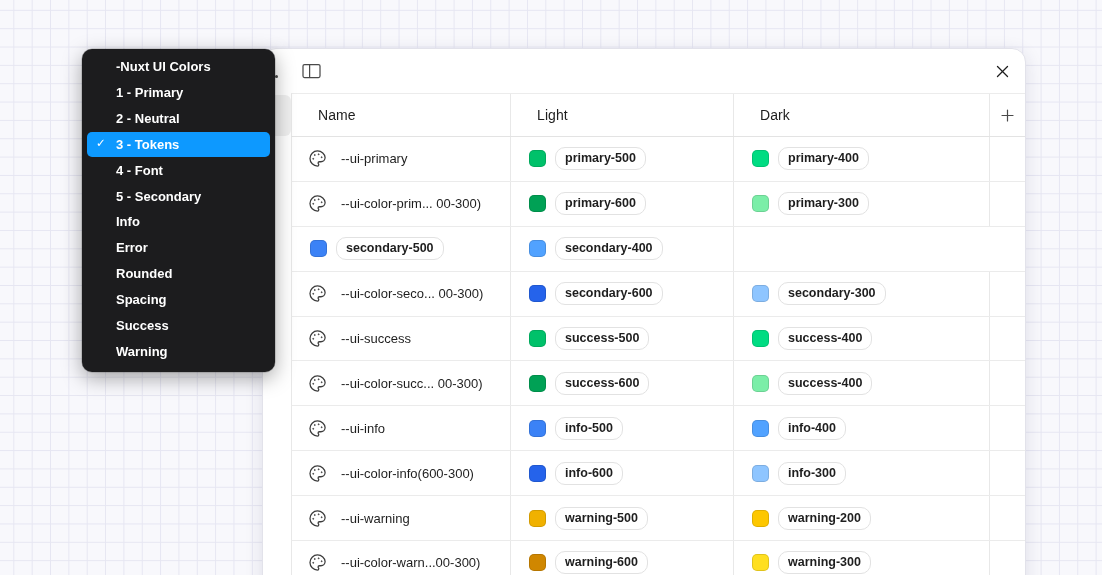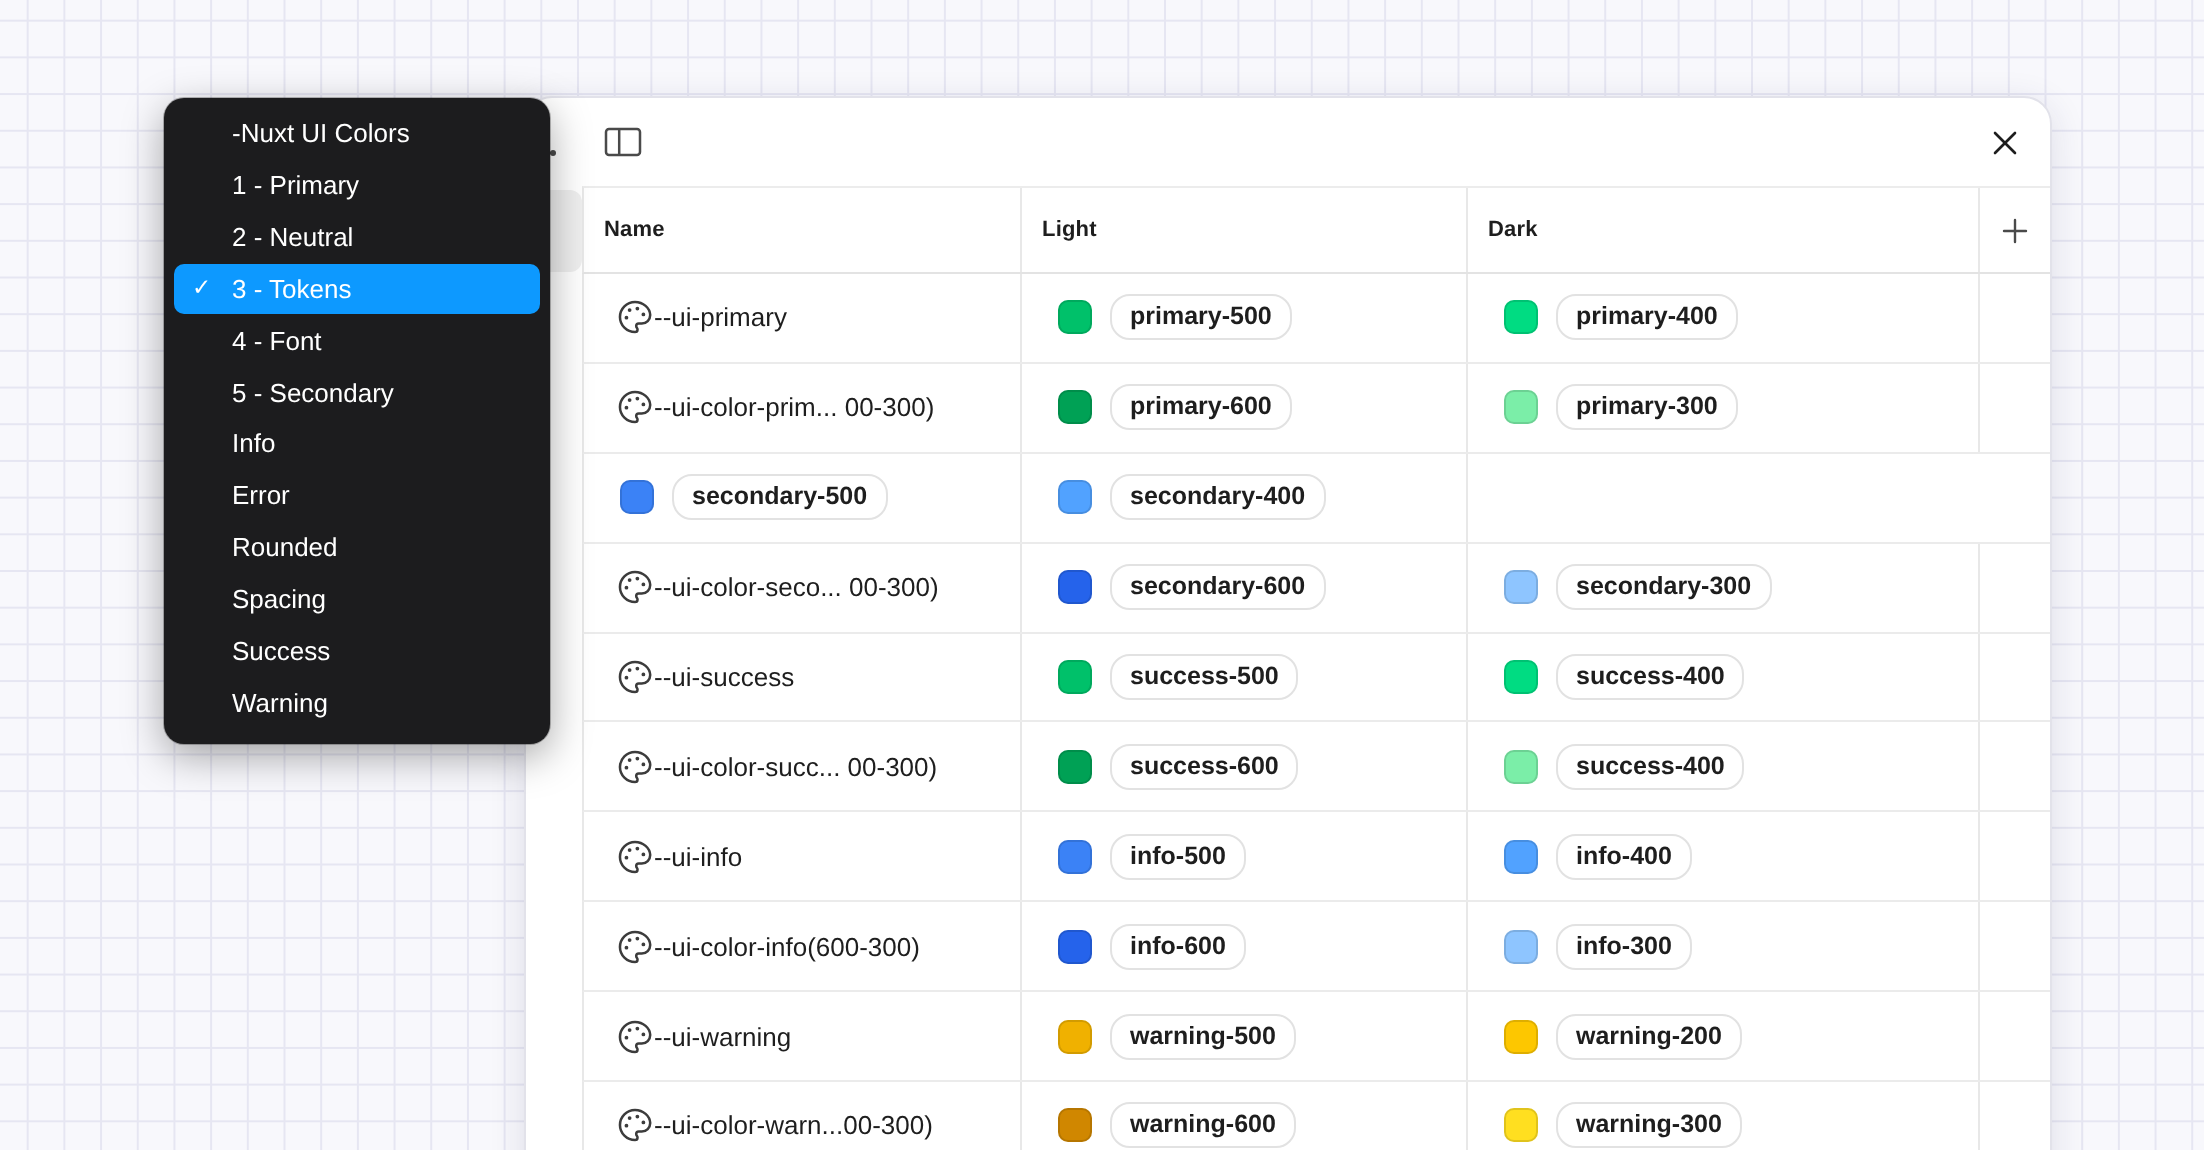--- a/index.html
+++ b/index.html
@@ -38,52 +38,53 @@
   }
 
   
   .table { position:absolute; left:28px; top:44px; right:0; bottom:0; }
   .thead, .trow {
     display:grid; grid-template-columns:218px 223px 256px 1fr;
     border-left:1px solid var(--divider);
   }
   .thead { height:44px; border-top:1px solid #ececec; border-bottom:1px solid #e3e3e3; }
   .th {
-    display:flex; align-items:center; padding-left:10px;
-    font-size:11px; font-weight:bold; color:var(--text); letter-spacing:.1px;
+    display:flex; align-items:center; padding-left:26px;
+    font-size:14px; font-weight:normal; color:var(--text); letter-spacing:.1px;
   }
   .th + .th, .cell + .cell, .th-add { border-left:1px solid var(--divider); }
   .th-add {
     display:flex; align-items:center; justify-content:center;
     background:none; border-top:none; border-right:none; border-bottom:none;
     cursor:pointer; color:#4a4a4a;
   }
   .trow { height:44.9px; border-bottom:1px solid #ebebeb; }
   .cell { display:flex; align-items:center; padding-left:18px; overflow:hidden; }
-  .cell.name { padding-left:16px; gap:0; }
+  .cell.name { padding-left:16px; gap:14px; }
   .var-name {
     font-size:13px; color:var(--text); white-space:nowrap;
   }
   .palette-icon { flex:0 0 auto; display:flex; color:#3c3c3c; }
   .swatch {
     width:17px; height:17px; border-radius:5px; flex:0 0 auto;
     box-shadow:inset 0 0 0 1px rgba(0,0,0,.12);
   }
   .badge {
     margin-left:9px; padding:3px 9px 4px;
     border:1px solid #e2e2e2; border-radius:10px; background:#fff;
     font-size:12.5px; color:var(--text); white-space:nowrap;font-weight:bold;
   }
 
   
   .menu {
     position:absolute; left:82px; top:49px; width:193px;
     background:var(--menu-bg); border-radius:10px;
     padding:5px 0 8px;
     box-shadow:0 6px 20px rgba(0,0,0,.35), 0 0 0 .5px rgba(0,0,0,.25);
+    font-weight:bold;
   }
   .menu-item {
     position:relative; height:25.85px; margin:0 5px; border-radius:5px;
     display:flex; align-items:center; padding-left:29px;
     font-size:13px; color:var(--menu-text); cursor:default; white-space:nowrap;
   }
   .menu-item.selected { background:var(--accent); }
   .check { position:absolute; left:9px; top:50%; transform:translateY(-54%); font-size:11.5px; }
 </style>
 </head>

